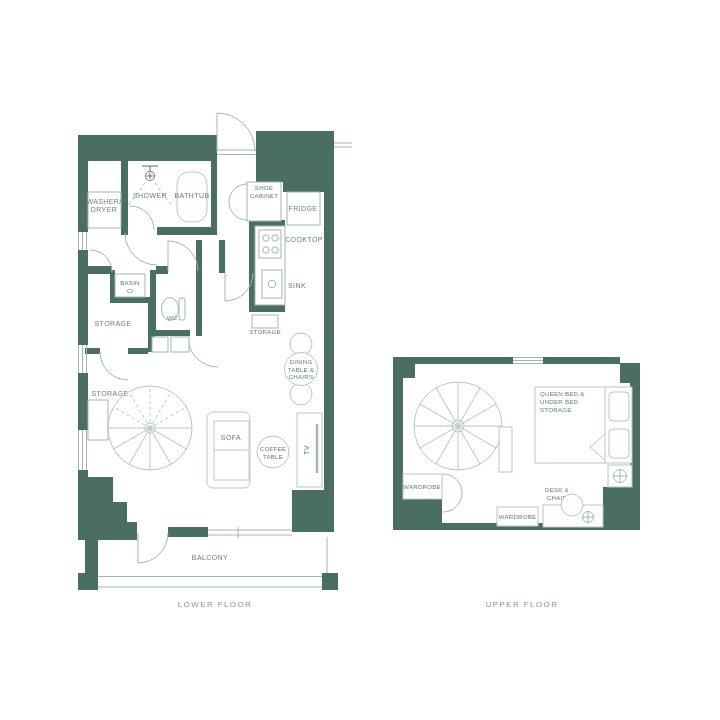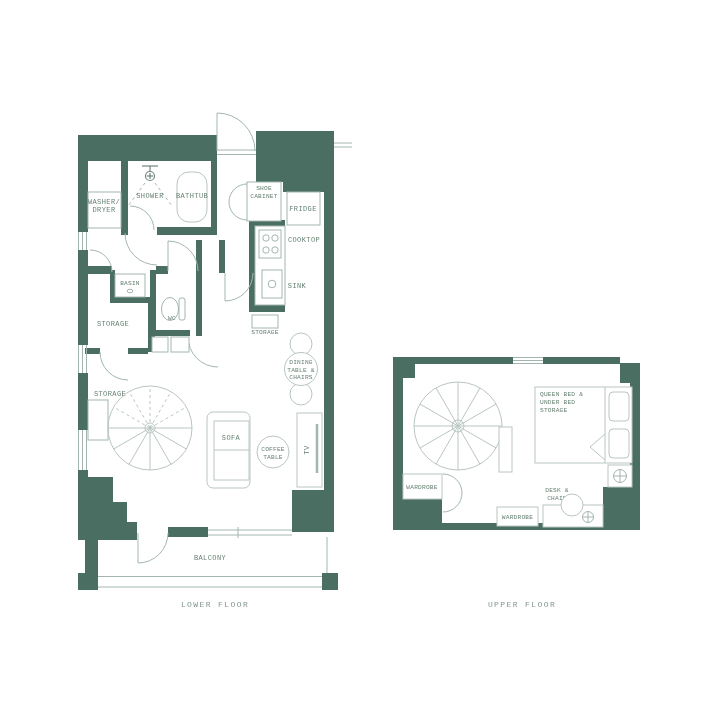--- a/index.html
+++ b/index.html
@@ -1,21 +1,21 @@
 <!DOCTYPE html>
 <html style="--wall: #4b6e62; --line: #b9c6c0; --line2: #a3b6ae; --label: #678273; --title: #82958d;"><head>
 <meta charset="utf-8">
 <style>
   :root{
     --wall:#4b6e62; --line:#b9c6c0; --line2:#a3b6ae;
     --label:#678273; --title:#82958d; --bg:#ffffff;
   }
   html,body{margin:0;padding:0;background:var(--bg);}
   .stage{position:relative;width:720px;height:720px;background:var(--bg);overflow:hidden;
-         font-family:Liberation Mono, monospace;}
+         font-family:Liberation Sans, sans-serif;}
   svg{position:absolute;left:0;top:0;}
   .wall{fill:var(--wall);stroke:none;}
   .ln{stroke:var(--line);fill:none;stroke-width:1;}
   .ln2{stroke:var(--line2);fill:none;stroke-width:1;}
   .furn{fill:#fff;stroke:var(--line2);stroke-width:1;}
   .furnl{fill:#fff;stroke:var(--line);stroke-width:1;}
   .door{stroke:var(--line2);fill:none;stroke-width:1;}
   .dash{stroke:var(--line2);fill:none;stroke-width:1;stroke-dasharray:3 3;}
   .stair{stroke:var(--line);fill:none;stroke-width:1;}
   .stairdash{stroke:var(--line);fill:none;stroke-width:1;stroke-dasharray:3 3;}

